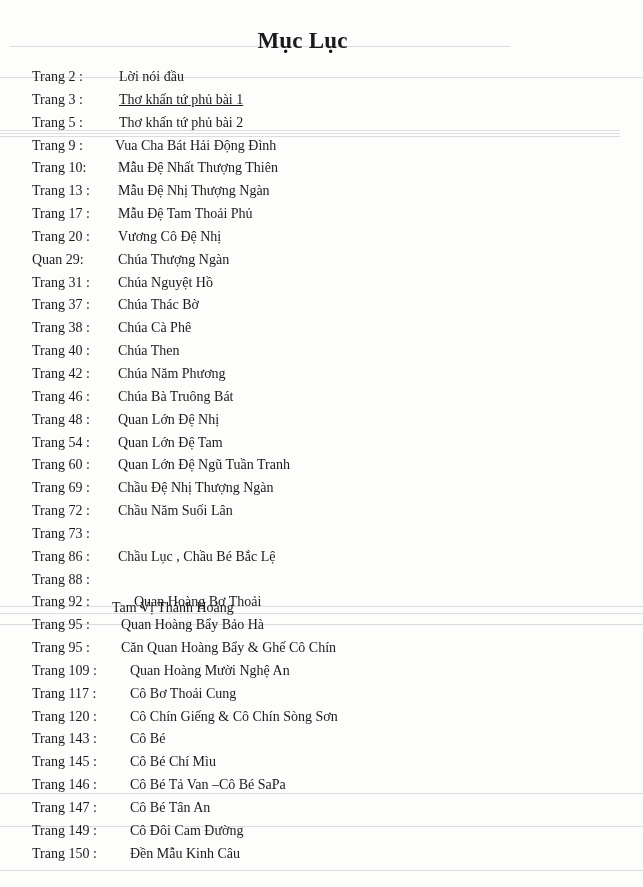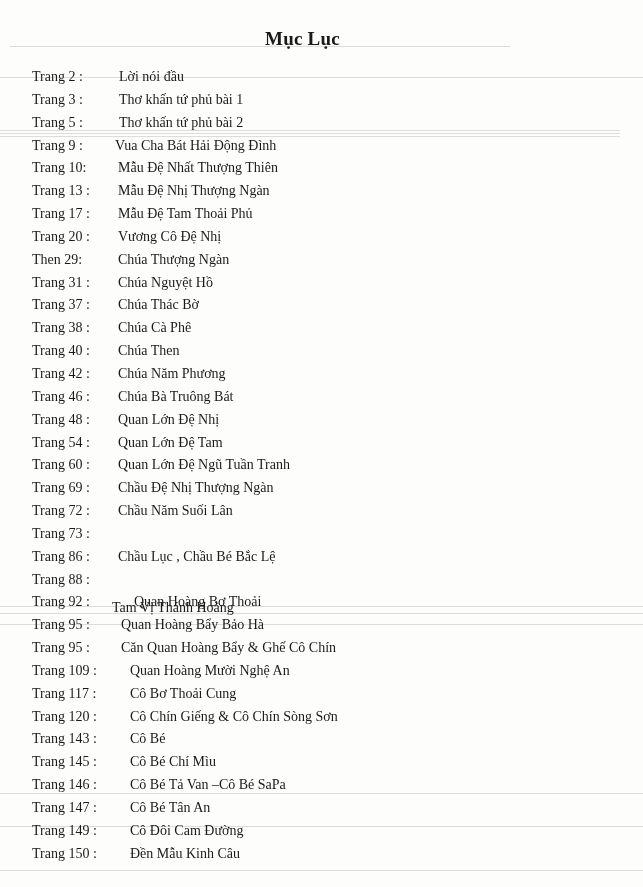--- a/index.html
+++ b/index.html
@@ -27,21 +27,21 @@
       height: 1px;
       background: #dcdcdc;
     }
     .title {
       position: absolute;
       left: 0;
       width: 605px;
       top: 28px;
       text-align: center;
       font-weight: bold;
-      font-size: 19px;
+      font-size: 23px;
       letter-spacing: 0.2px;
     }
     .toc {
       position: absolute;
       left: 32px;
       top: 66px;
       width: 590px;
     }
     .toc-row {
       position: relative;
@@ -79,21 +79,21 @@
 
   <div class="title">Mục Lục</div>
 
   <div class="toc" id="toc">
       <div class="toc-row">
         <span class="toc-page">Trang 2 :</span>
         <span class="toc-title" style="left: 87px;">Lời nói đầu</span>
       </div>
       <div class="toc-row">
         <span class="toc-page">Trang 3 :</span>
-        <span class="toc-title" style="left: 87px;">Thơ khấn tứ phủ bài 1</span>
+        <span class="toc-title" style="left: 87px; text-decoration: underline;">Thơ khấn tứ phủ bài 1</span>
       </div>
       <div class="toc-row">
         <span class="toc-page">Trang 5 :</span>
         <span class="toc-title" style="left: 87px;">Thơ khấn tứ phủ bài 2</span>
       </div>
       <div class="toc-row">
         <span class="toc-page">Trang 9 :</span>
         <span class="toc-title" style="left: 83px;">Vua Cha Bát Hải Động Đình</span>
       </div>
       <div class="toc-row">
@@ -106,21 +106,21 @@
       </div>
       <div class="toc-row">
         <span class="toc-page">Trang 17 :</span>
         <span class="toc-title" style="left: 86px;">Mẫu Đệ Tam Thoải Phủ</span>
       </div>
       <div class="toc-row">
         <span class="toc-page">Trang 20 :</span>
         <span class="toc-title" style="left: 86px;">Vương Cô Đệ Nhị</span>
       </div>
       <div class="toc-row">
-        <span class="toc-page">Then 29:</span>
+        <span class="toc-page">Quan 29:</span>
         <span class="toc-title" style="left: 86px;">Chúa Thượng Ngàn</span>
       </div>
       <div class="toc-row">
         <span class="toc-page">Trang 31 :</span>
         <span class="toc-title" style="left: 86px;">Chúa Nguyệt Hồ</span>
       </div>
       <div class="toc-row">
         <span class="toc-page">Trang 37 :</span>
         <span class="toc-title" style="left: 86px;">Chúa Thác Bờ</span>
       </div>

